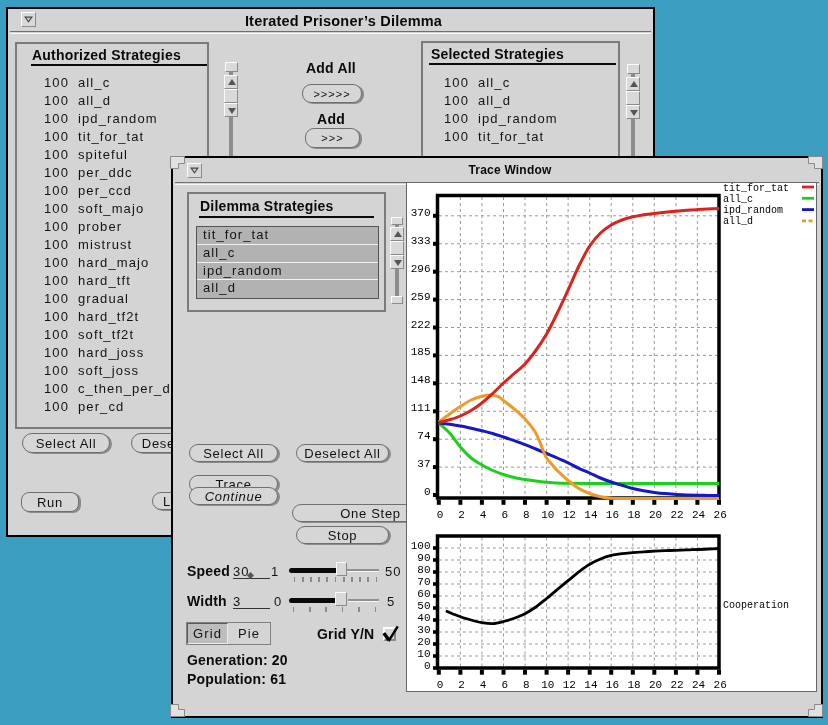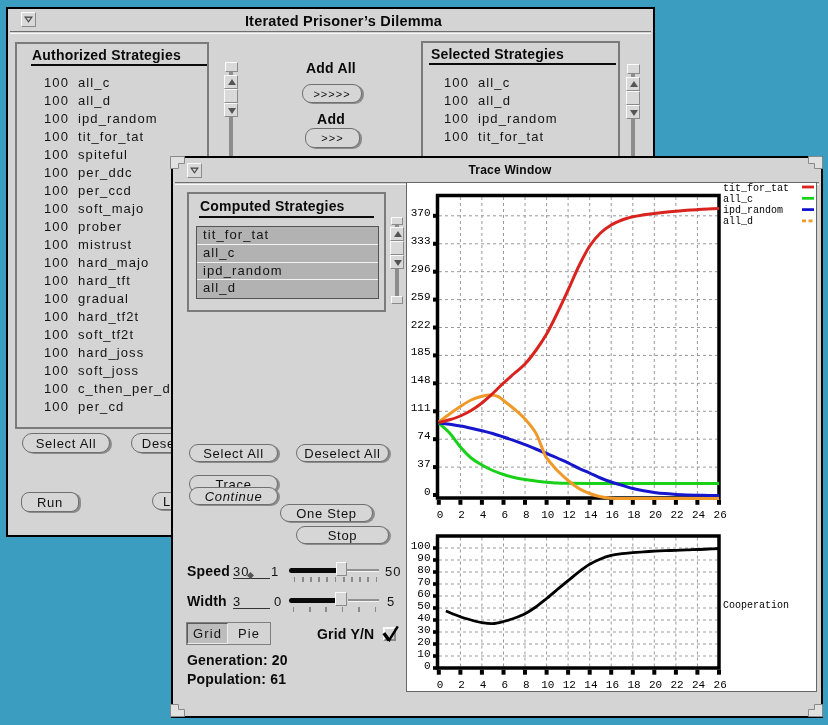--- a/index.html
+++ b/index.html
@@ -108,21 +108,21 @@
 <div class="pill" style="left:144px;top:483px;width:64px;height:18px;border-radius:10px;justify-content:flex-start;padding-left:10px;box-sizing:border-box;">Load</div>
 </div>
 <div class="win" id="w2" style="left:171px;top:156px;width:648px;height:558px;">
 <div class="sbx" style="left:14px;top:5px;width:15px;height:15px;"></div>
 <svg class="ab" style="left:17px;top:9px" width="9" height="7" viewBox="0 0 9 7">
       <path d="M1.1,1.1 L7.9,1.1 L4.5,5.9 Z" fill="#cfcfcf" stroke="#444" stroke-width="1.1"></path>
     </svg>
 <div class="bld ab" style="left:0;top:3px;width:100%;height:18px;line-height:18px;text-align:center;font-size:12px;padding-left:26px;box-sizing:border-box;">Trace Window</div>
 <div class="groove" style="left:2px;right:2px;top:24px;"></div>
 <div class="frame" style="left:14px;top:34px;width:195px;height:116px;"></div>
-<div class="bld ab" style="left:27px;top:40px;font-size:14px;">Computed Strategies</div>
+<div class="bld ab" style="left:27px;top:40px;font-size:14px;">Dilemma Strategies</div>
 <div class="ul" style="left:26px;top:57.5px;width:175px;"></div>
 <div class="ab" style="left:23px;top:68px;width:181px;height:71px;border:1px solid #555;background:#b2b2b2;">
       <div class="itm" style="height:17.75px;line-height:16.5px;padding-left:6px;border-bottom:1.5px solid #f2f2f2;box-sizing:border-box;">tit_for_tat</div>
       <div class="itm" style="height:17.75px;line-height:16.5px;padding-left:6px;border-bottom:1.5px solid #f2f2f2;box-sizing:border-box;">all_c</div>
       <div class="itm" style="height:17.75px;line-height:16.5px;padding-left:6px;border-bottom:1.5px solid #f2f2f2;box-sizing:border-box;">ipd_random</div>
       <div class="itm" style="height:17.75px;line-height:16.5px;padding-left:6px;box-sizing:border-box;">all_d</div>
     </div>
 <div class="cable" style="left:221.5px;top:66px;height:78px;"></div>
 <div class="sbx" style="left:218px;top:59px;width:12px;height:8px;"></div>
 <div class="sbx" style="left:217px;top:69px;width:14px;height:14px;">
@@ -131,21 +131,21 @@
 <div class="sbx" style="left:217px;top:83px;width:14px;height:14px;"></div>
 <div class="sbx" style="left:217px;top:97px;width:14px;height:14px;">
       <div class="tri-d" style="left:3px;top:4px;"></div>
     </div>
 <div class="sbx" style="left:218px;top:138px;width:12px;height:8px;"></div>
 <div class="pill" style="left:16px;top:286px;width:87px;height:16px;">Select All</div>
 <div class="pill" style="left:123px;top:286px;width:91px;height:16px;">Deselect All</div>
 <div class="pill" style="left:16px;top:317px;width:87px;height:16px;">Trace</div>
 <div class="pill" style="left:123px;top:332px;width:91px;height:16px;margin-top:36px;">Stop</div>
 <div class="pill" style="left:16px;top:329px;width:87px;height:16px;font-style:italic;">Continue</div>
-<div class="pill" style="left:107px;top:346px;width:91px;height:16px;">One Step</div>
+<div class="pill" style="left:119px;top:346px;width:91px;height:16px;padding-left:32px;">One Step</div>
 <div class="bld ab" style="left:14px;top:405px;">Speed</div>
 <div class="ab itm" style="left:60px;top:406px;width:37px;height:14px;border-bottom:1.2px solid #333;">30</div>
 <div class="ab" style="left:75px;top:415px;width:5px;height:5px;background:#555;transform:rotate(45deg);"></div>
 <div class="ab itm" style="left:98px;top:406px;">1</div>
 <div class="ab" style="left:115.5px;top:409.5px;width:48px;height:5px;background:#0a0a0a;border-radius:2.5px 0 0 2.5px;"></div>
 <div class="ab" style="left:174px;top:410.5px;width:32px;height:3px;background:#909090;border-bottom:1.5px solid #f5f5f5;box-sizing:border-box;"></div>
 <div class="sbx" style="left:163px;top:404px;width:11px;height:14px;"></div>
 <div class="ab itm" style="left:212px;top:406px;">50</div>
 <div class="ab" style="left:120.6px;top:419px;width:1.8px;height:5px;background:#8a8a8a;"></div>
     <div class="ab" style="left:128.8px;top:419px;width:1.8px;height:5px;background:#8a8a8a;"></div>

